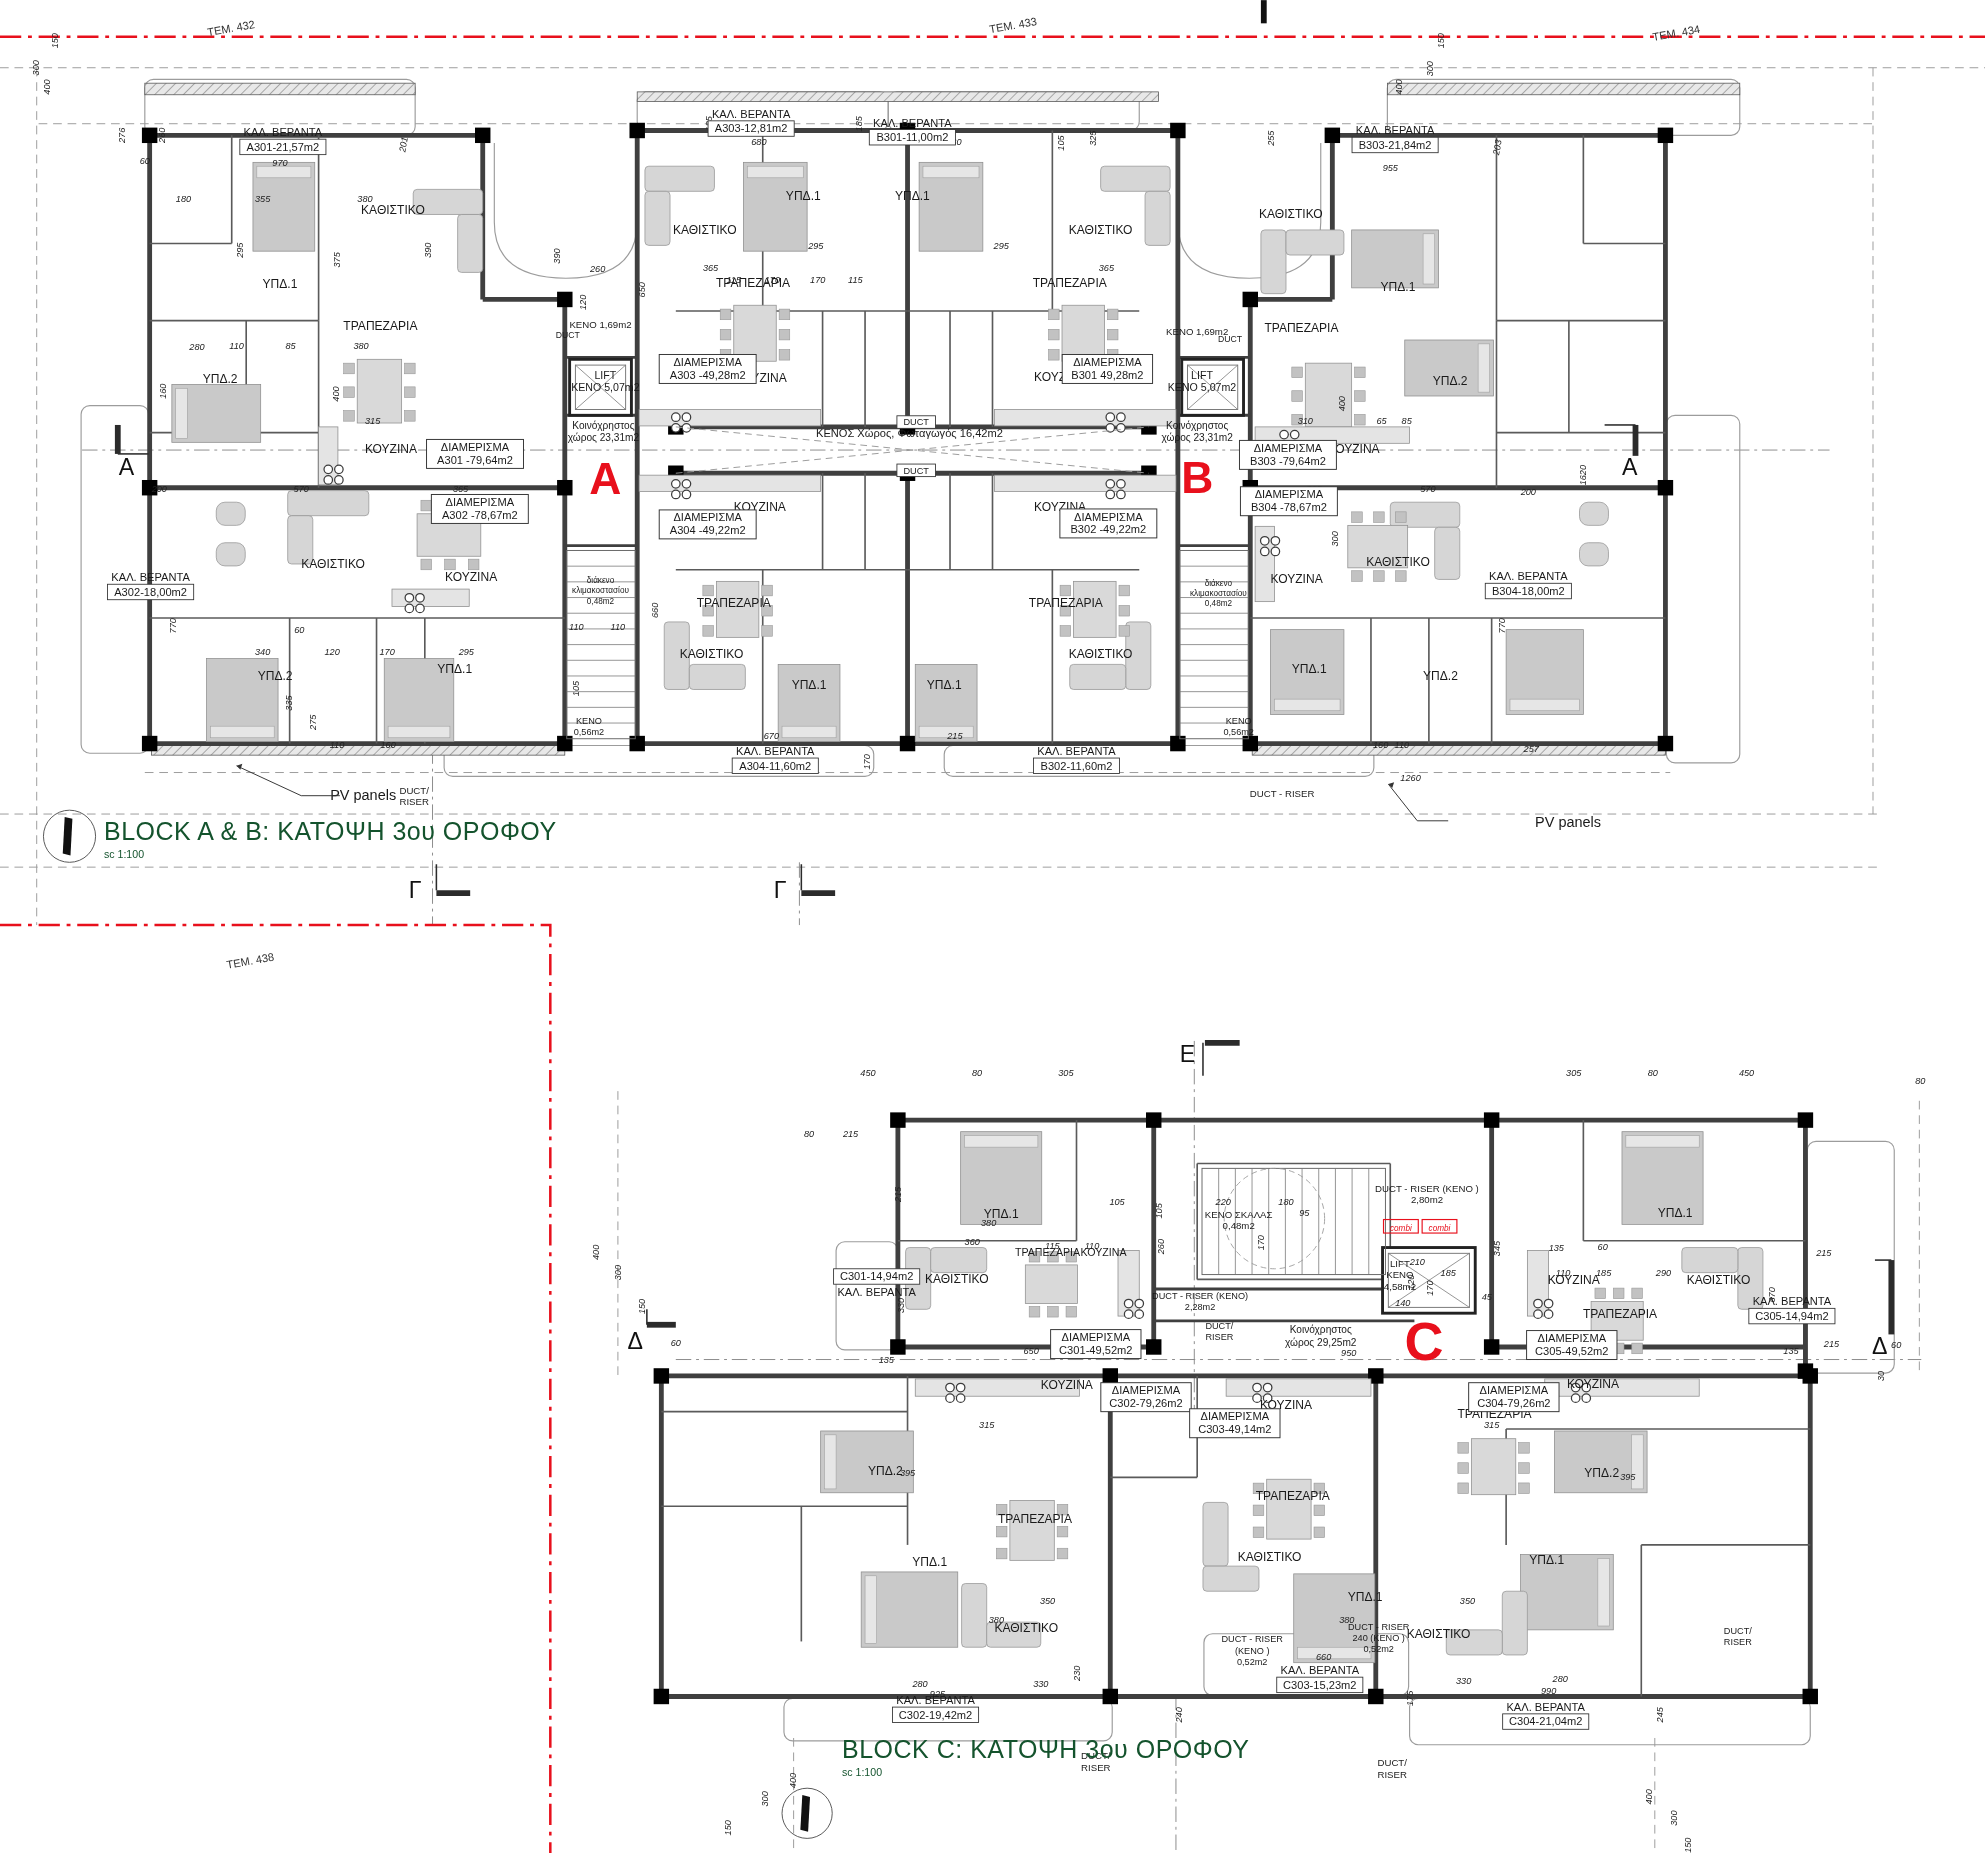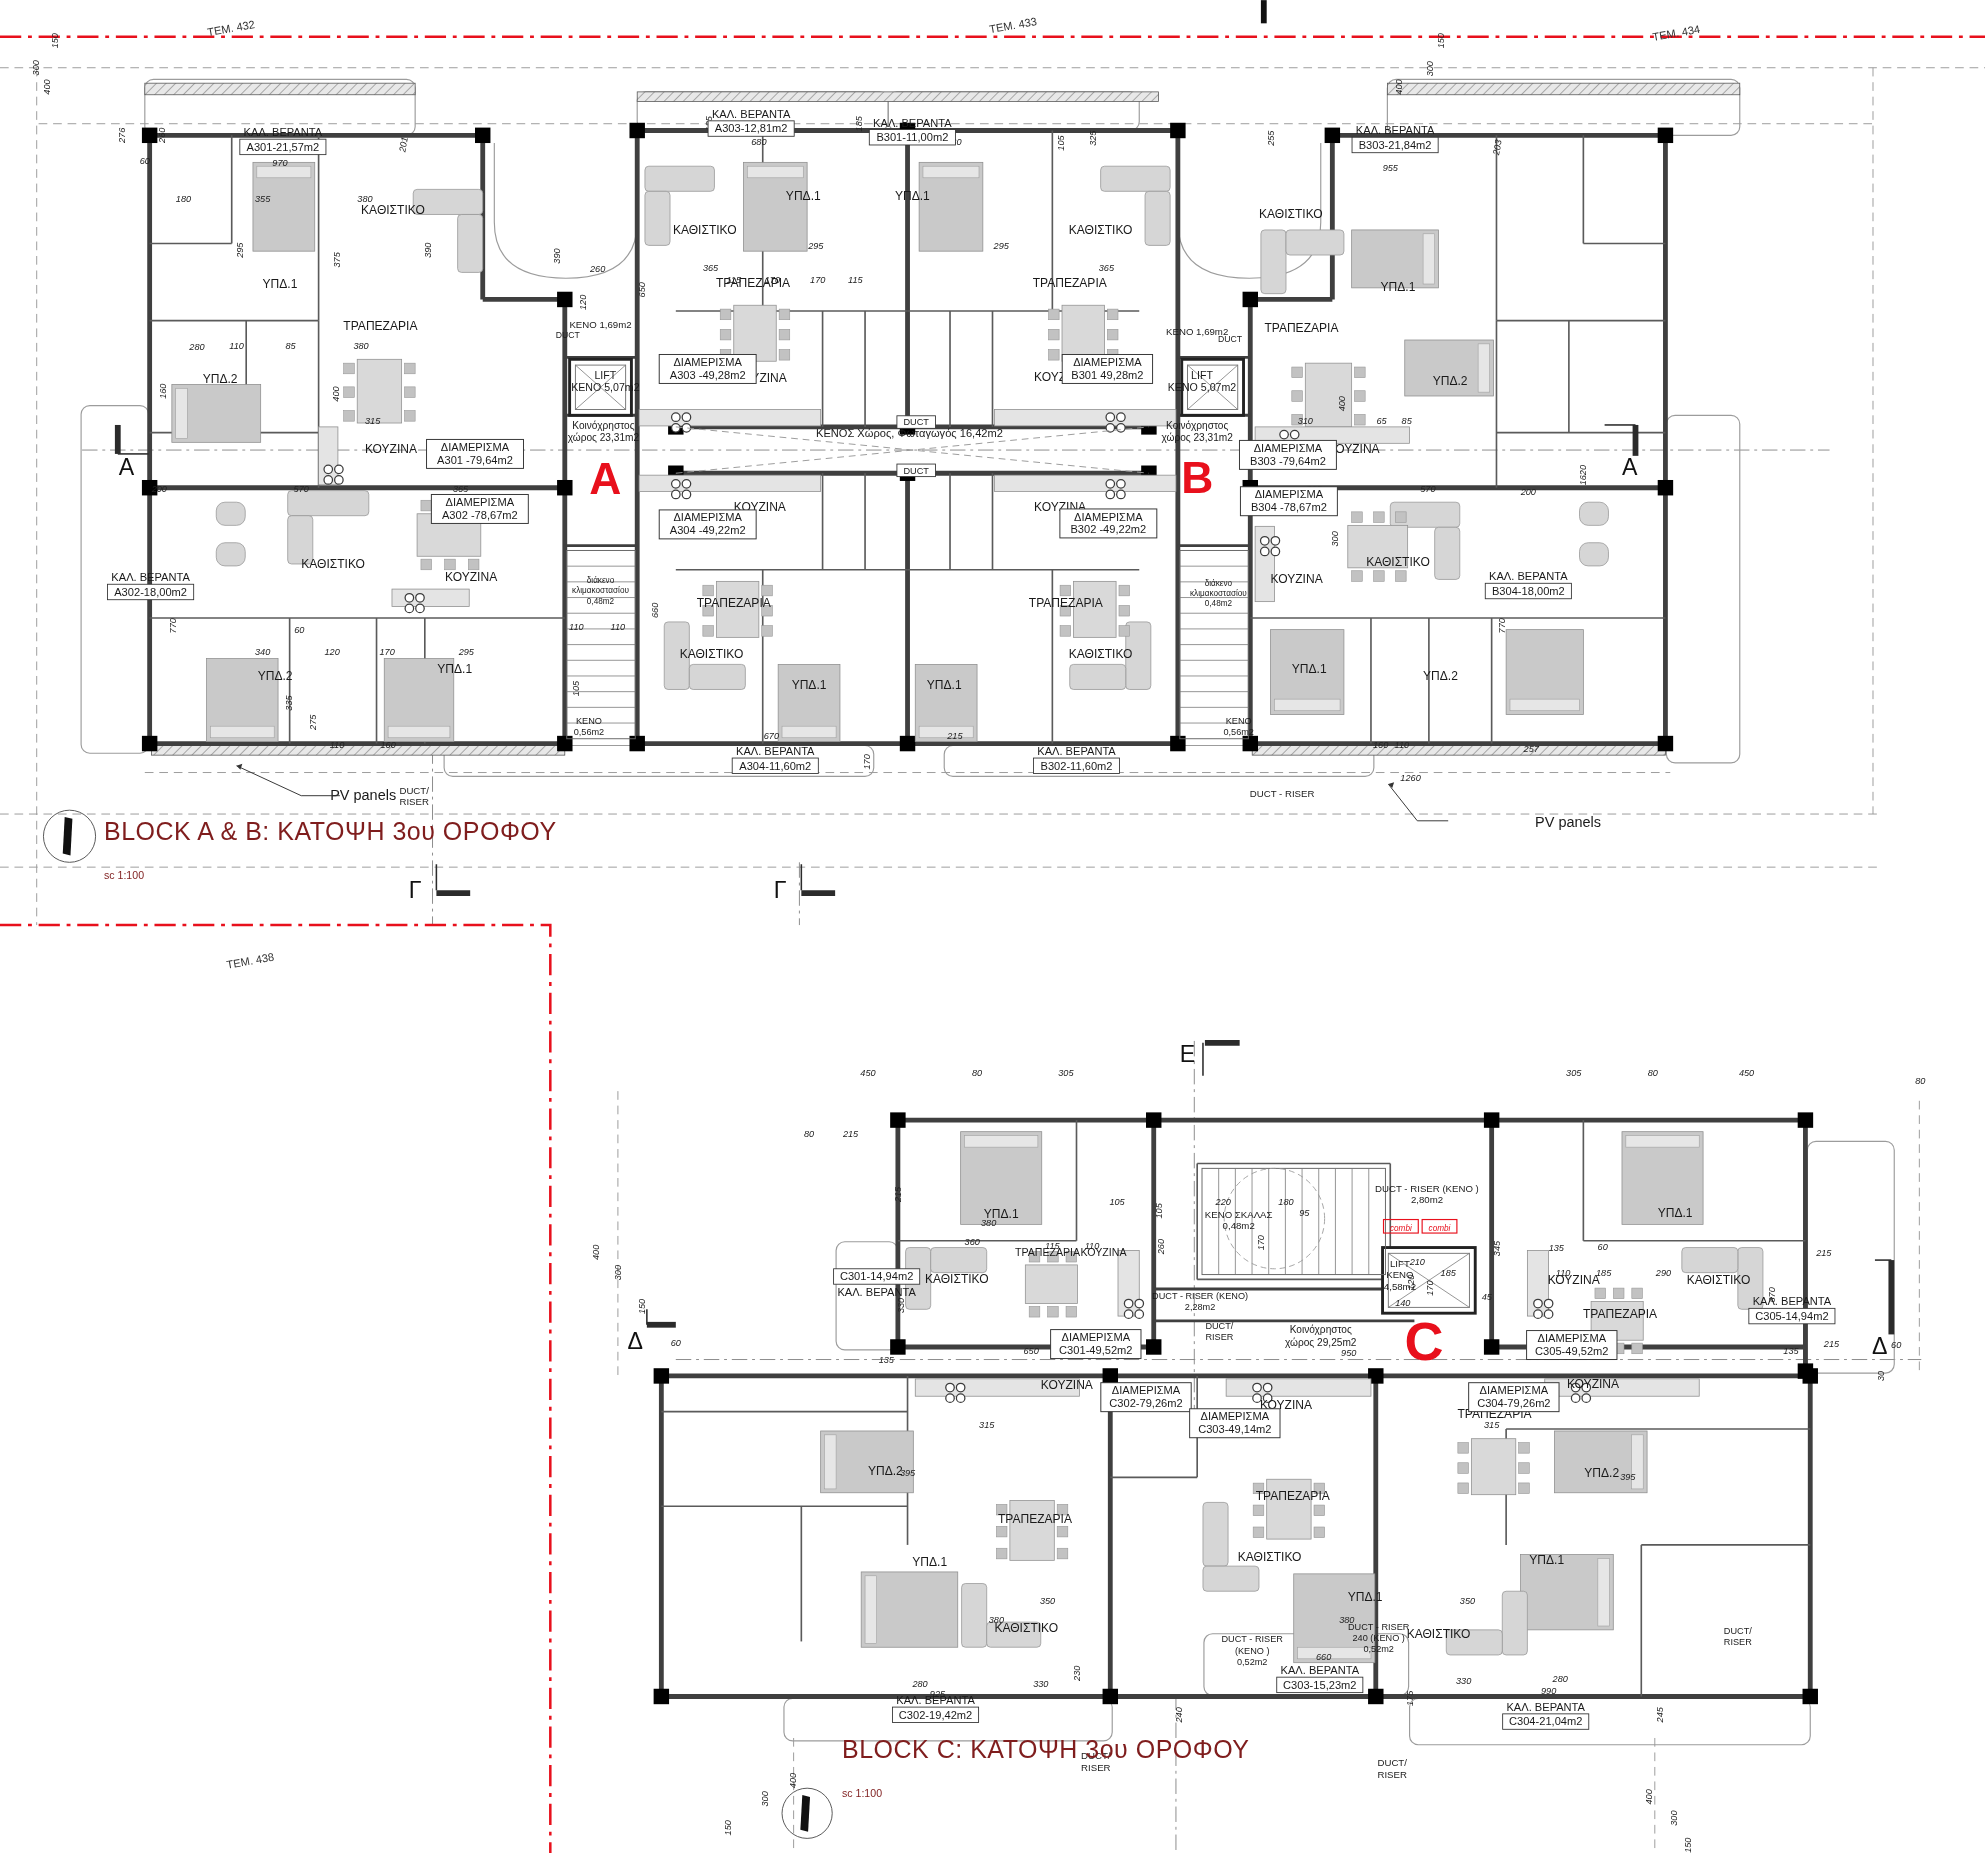--- a/index.html
+++ b/index.html
@@ -1,21 +1,21 @@
 <!DOCTYPE html>
 <html><head>
 <meta charset="utf-8">
 <style>
   html,body{margin:0;padding:0;background:#ffffff;}
   body{font-family:"Liberation Sans", sans-serif;}
   #stage{position:relative;width:1985px;height:1854px;background:#fff;overflow:hidden;}
   #plan-svg{position:absolute;left:0;top:0;}
-  .caption{position:absolute;color:#7f1d1d;}
+  .caption{position:absolute;color:#14532d;}
   .caption .main{font-size:25px;letter-spacing:0.5px;white-space:nowrap;}
-  .caption .sub{font-size:10.6px;margin-top:23px;}
+  .caption .sub{font-size:10.6px;margin-top:2px;}
 </style>
 </head>
 <body>
 
 <div id="stage">
   <svg id="plan-svg" width="1985" height="1854" viewBox="0 0 2056 1920" xmlns="http://www.w3.org/2000/svg">
       <g>
         <line x1="0" y1="70" x2="2056" y2="70" stroke="#9a9a9a" stroke-width="1" stroke-dasharray="9 6"></line>
         <line x1="40" y1="128" x2="1940" y2="128" stroke="#9a9a9a" stroke-width="1" stroke-dasharray="9 6"></line>
         <line x1="150" y1="800" x2="1730" y2="800" stroke="#9a9a9a" stroke-width="1" stroke-dasharray="9 6"></line>

